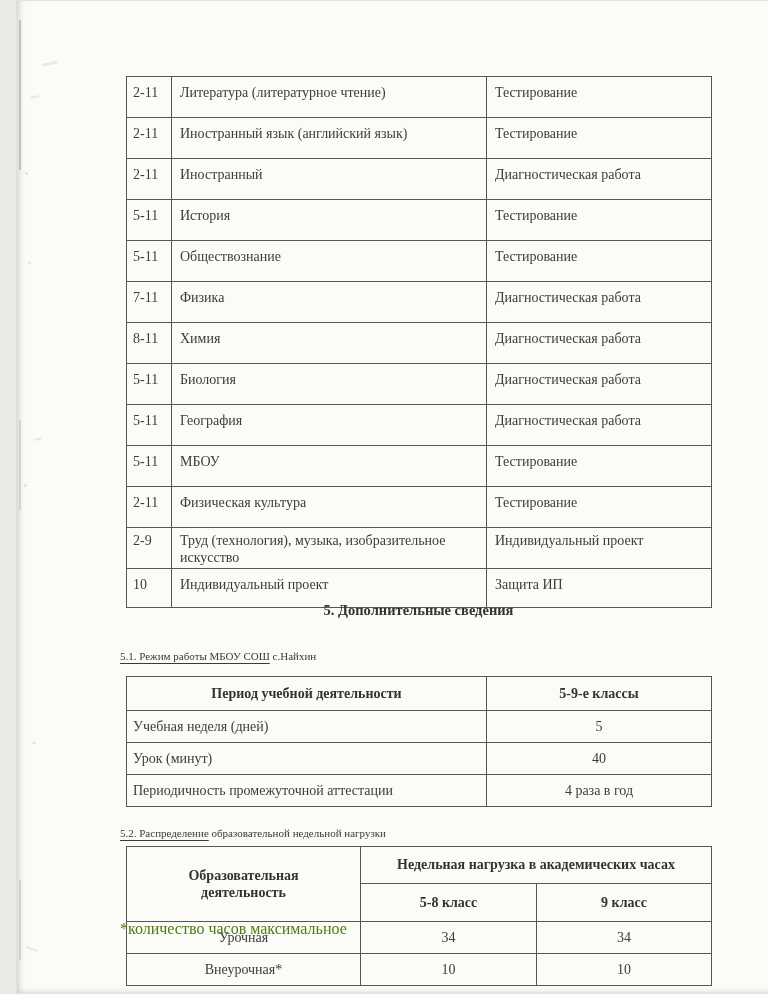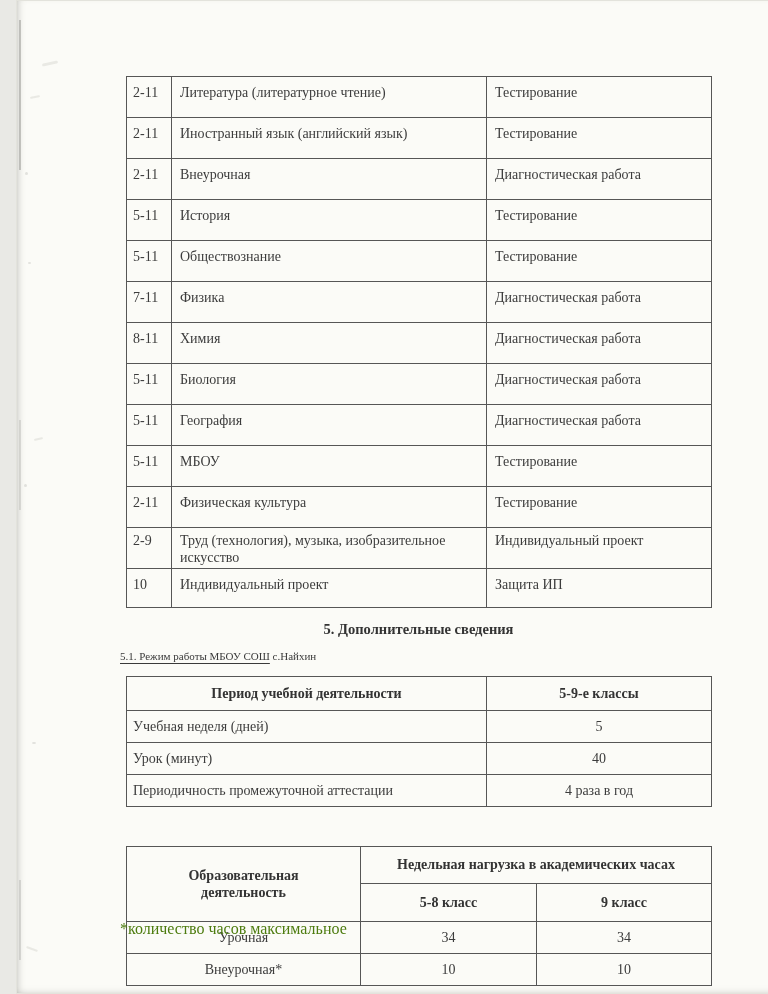--- a/index.html
+++ b/index.html
@@ -24,21 +24,21 @@
   
   .t-main{top:76px;left:110px;width:585px;}
   .t-main td{vertical-align:top;padding:7px 8px 2px 8px;}
   .t-main td.c-grades{padding-left:6px;padding-right:2px;}
   .t-main tr.r-std{height:41px;}
   .t-main tr.r-two{height:34px;}
   .t-main tr.r-last{height:39px;}
   .t-main tr.r-two td{padding-top:4px;}
 
   
-  .h-center{position:absolute;top:621px;left:110px;width:585px;text-align:center;
+  .h-center{position:absolute;top:602px;left:110px;width:585px;text-align:center;
             font-weight:bold;font-size:14.5px;color:#333;}
   .h-sub{position:absolute;left:104px;font-size:11px;color:#3a3a3a;}
   .h-sub .u{text-decoration:underline;text-underline-offset:3px;}
   .h51{top:650px;}
   .h52{top:827px;}
 
   
   .t-51{top:676px;left:110px;width:585px;padding-left:30px;}
   .t-51 th{font-weight:bold;text-align:center;color:#333;height:29px;vertical-align:middle;padding:2px 6px;}
   .t-51 td{height:27px;vertical-align:middle;padding:2px 6px;}
@@ -85,21 +85,21 @@
         <td>Литература (литературное чтение)</td>
         <td>Тестирование</td>
       </tr>
       <tr class="r-std">
         <td class="c-grades">2-11</td>
         <td>Иностранный язык (английский язык)</td>
         <td>Тестирование</td>
       </tr>
       <tr class="r-std">
         <td class="c-grades">2-11</td>
-        <td>Внеурочная</td>
+        <td>Иностранный</td>
         <td>Диагностическая работа</td>
       </tr>
       <tr class="r-std">
         <td class="c-grades">5-11</td>
         <td>История</td>
         <td>Тестирование</td>
       </tr>
       <tr class="r-std">
         <td class="c-grades">5-11</td>
         <td>Обществознание</td>
@@ -170,20 +170,21 @@
         <td class="lbl">Урок (минут)</td>
         <td class="val">40</td>
       </tr>
       <tr>
         <td class="lbl">Периодичность промежуточной аттестации</td>
         <td class="val">4 раза в год</td>
       </tr>
     </tbody>
   </table>
 
+  <div class="h-sub h52"><span class="u">5.2. Распределение</span><span> образовательной недельной нагрузки</span></div>
 
   <table class="t-52">
     <colgroup>
         <col style="width:234px">
         <col style="width:176px">
         <col style="width:175px">
       </colgroup>
     <tbody>
       <tr>
         <th rowspan="2">Образовательная деятельность</th>

